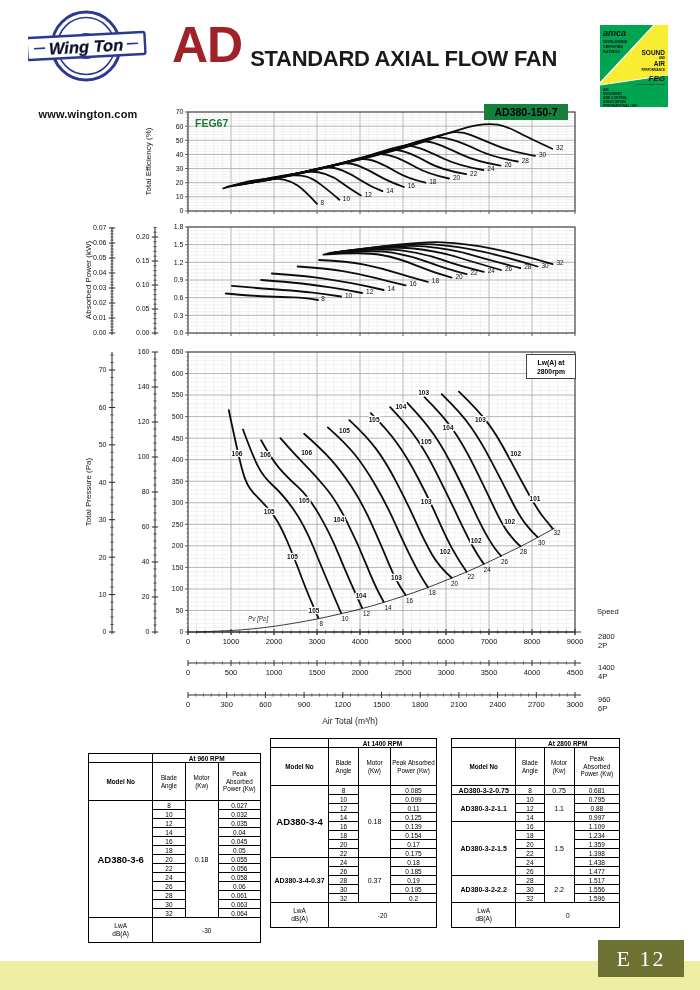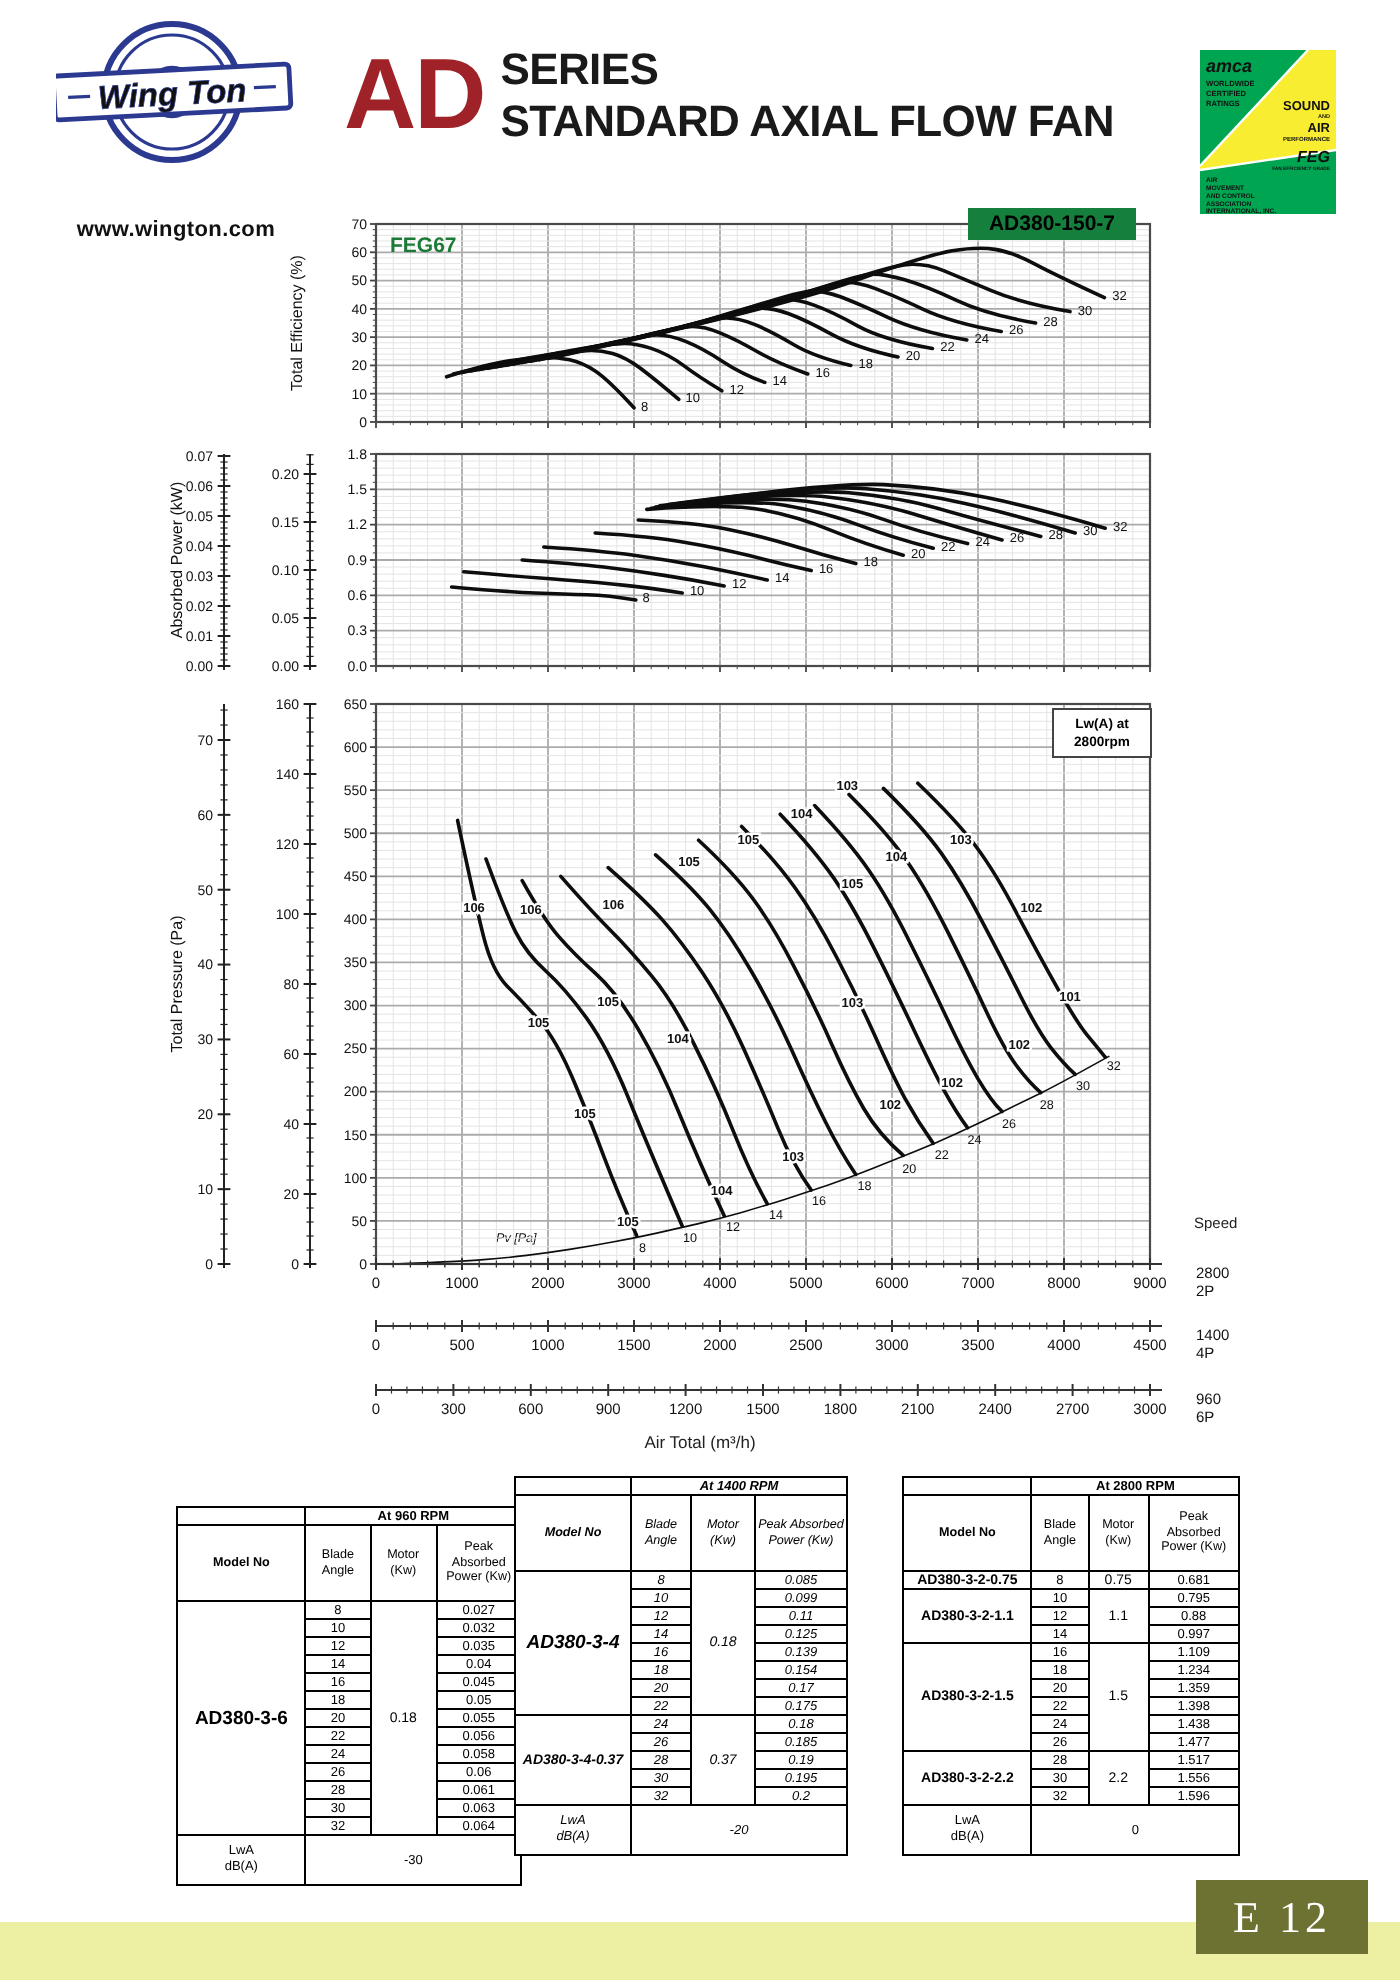--- a/index.html
+++ b/index.html
@@ -56,21 +56,20 @@
         <line x1="99" y1="40" x2="110" y2="40" stroke="#2b3990" stroke-width="1.6"></line>
         <text x="58" y="46.5" text-anchor="middle" font-size="16.5" font-weight="bold" font-style="italic" font-family="Liberation Serif, serif" fill="#cc2229" stroke="#2b3990" stroke-width="0.35">Wing Ton</text>
       </g>
     </svg>
     <div class="web">www.wington.com</div>
   </div>
 
   <div class="titles">
     <span class="ad" style="color:#9e2227">AD</span>
     <div class="tlines">
-      <div class="t1">SERIES</div>
       <div class="t2">STANDARD AXIAL FLOW FAN</div>
     </div>
   </div>
 
   <svg class="amca" width="68" height="82" viewBox="0 0 68 82">
     <rect width="68" height="82" fill="#f9ed32"></rect>
     <polygon points="0,0 54,0 0,58" fill="#00a551"></polygon>
     <polygon points="0,60 68,50 68,82 0,82" fill="#00a551"></polygon>
     <line x1="54" y1="0" x2="0" y2="58" stroke="#fff" stroke-width="1.2"></line>
     <line x1="0" y1="60" x2="68" y2="50" stroke="#fff" stroke-width="1.2"></line>
@@ -1244,21 +1243,21 @@
         <tr class="gend">
           <td class="num">32</td>
           <td class="num">0.064</td>
         </tr>
         <tr class="ft">
           <td class="ftl">LwA<br>dB(A)</td>
           <td colspan="3" class="ftv">-30</td>
         </tr>
       </tbody>
     </table>
-    <table class="spec" style="left: 257px; width: 160px; font-style: italic;">
+    <table class="spec" style="left: 270px; width: 160px;">
       <colgroup>
         <col style="width:58px">
         <col style="width:30px">
         <col style="width:32px">
         <col style="width:46px">
       </colgroup>
       <tbody>
         <tr>
           <td class="blank"></td>
           <td class="ttl" colspan="3">At 1400 RPM</td>

